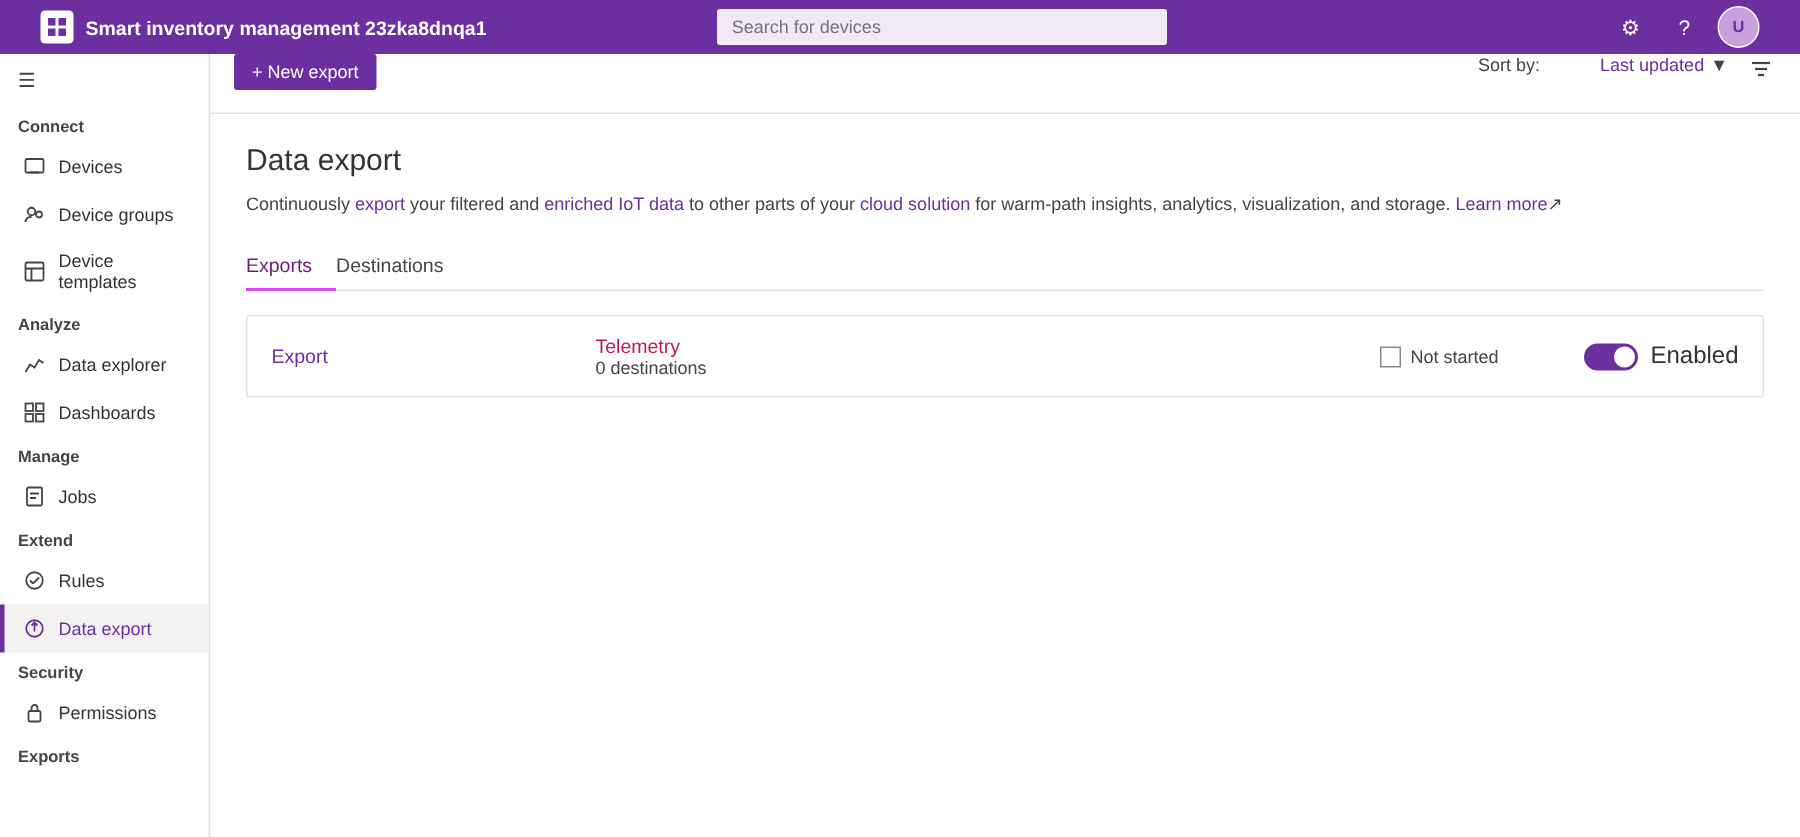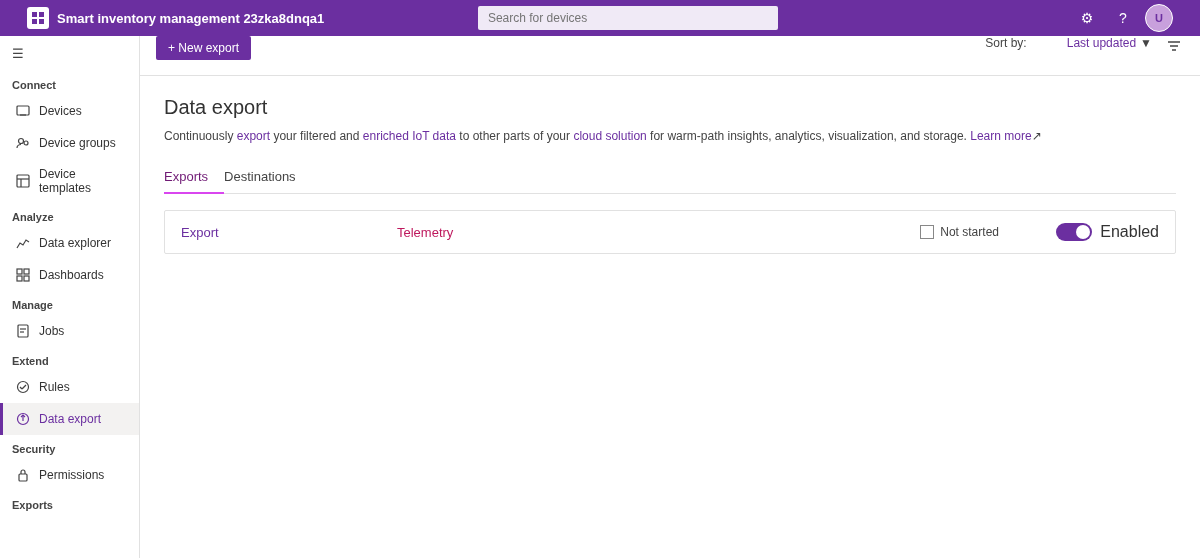--- a/index.html
+++ b/index.html
@@ -275,20 +275,21 @@
 
       <div class="tabs">
         <div class="tab active">Exports</div>
         <div class="tab">Destinations</div>
       </div>
 
       <div class="export-card">
         <div class="export-name">Export</div>
         <div class="export-meta">
           <div class="export-type">Telemetry</div>
+          <div class="export-destinations">0 destinations</div>
         </div>
         <div class="export-status">
           <div class="status-checkbox"></div>
           <span class="status-text">Not started</span>
         </div>
         <div class="export-toggle">
           <div class="toggle-track">
             <div class="toggle-thumb"></div>
           </div>
           <span class="toggle-label">Enabled</span>

